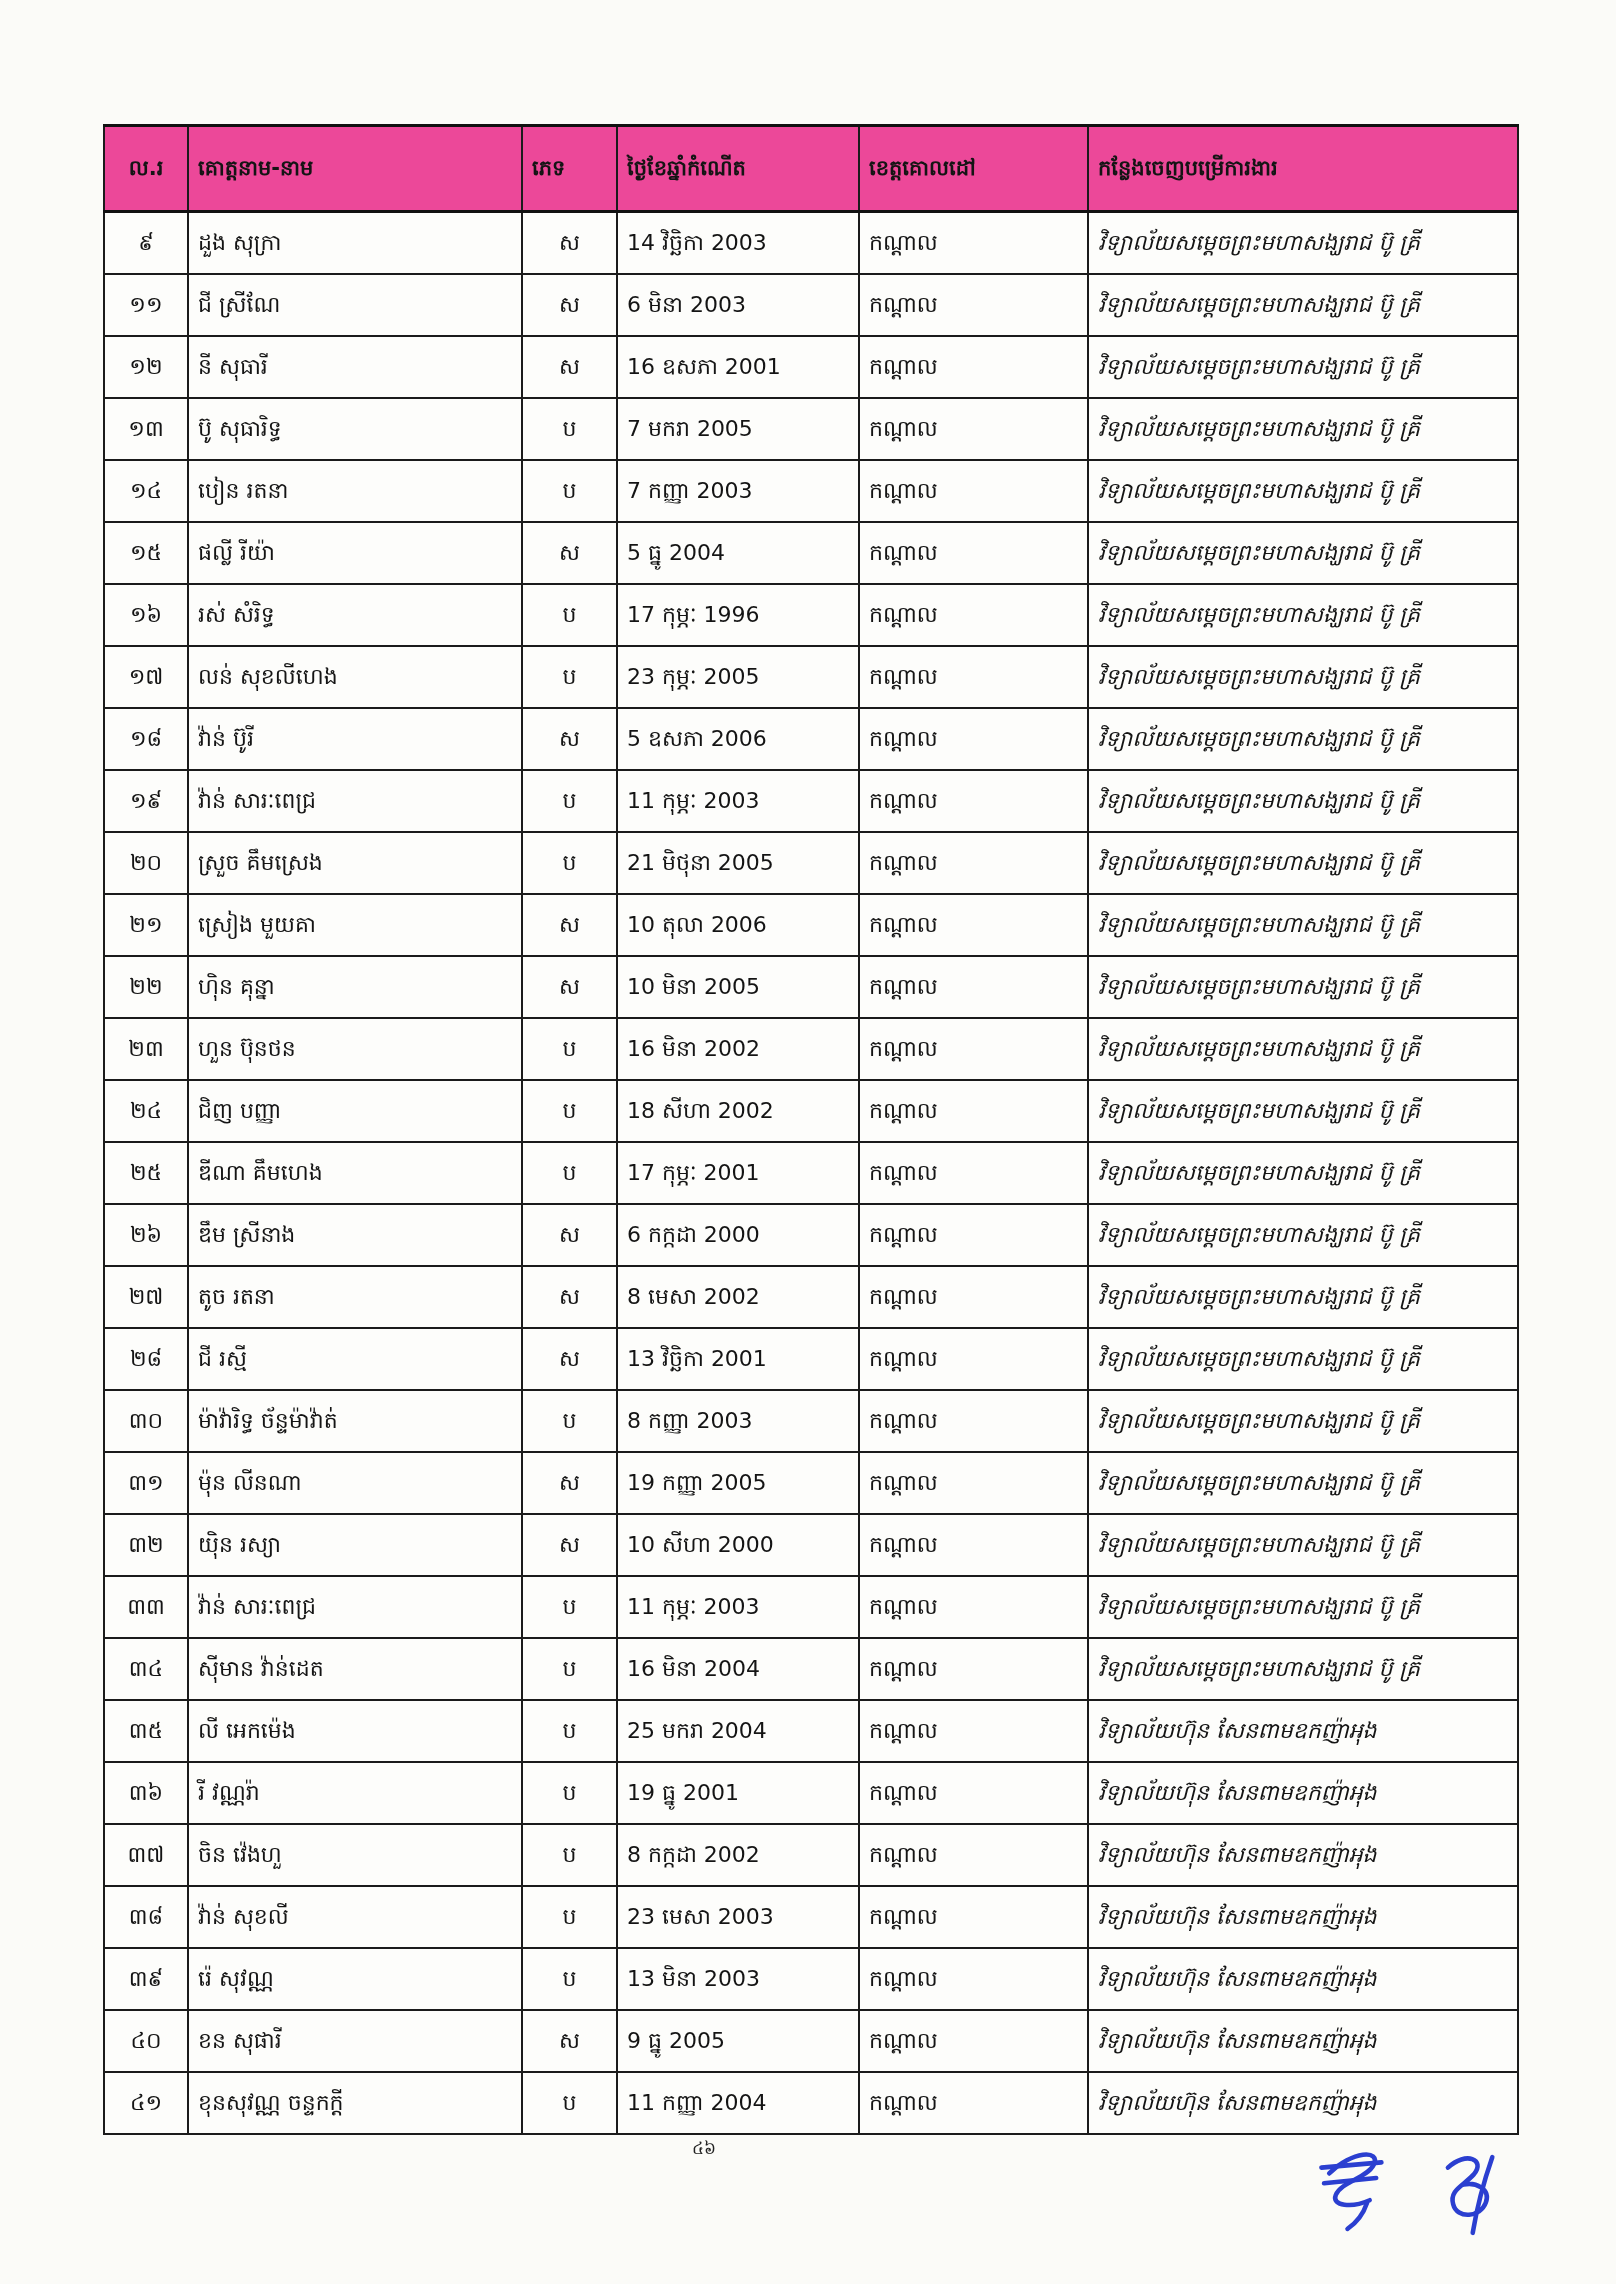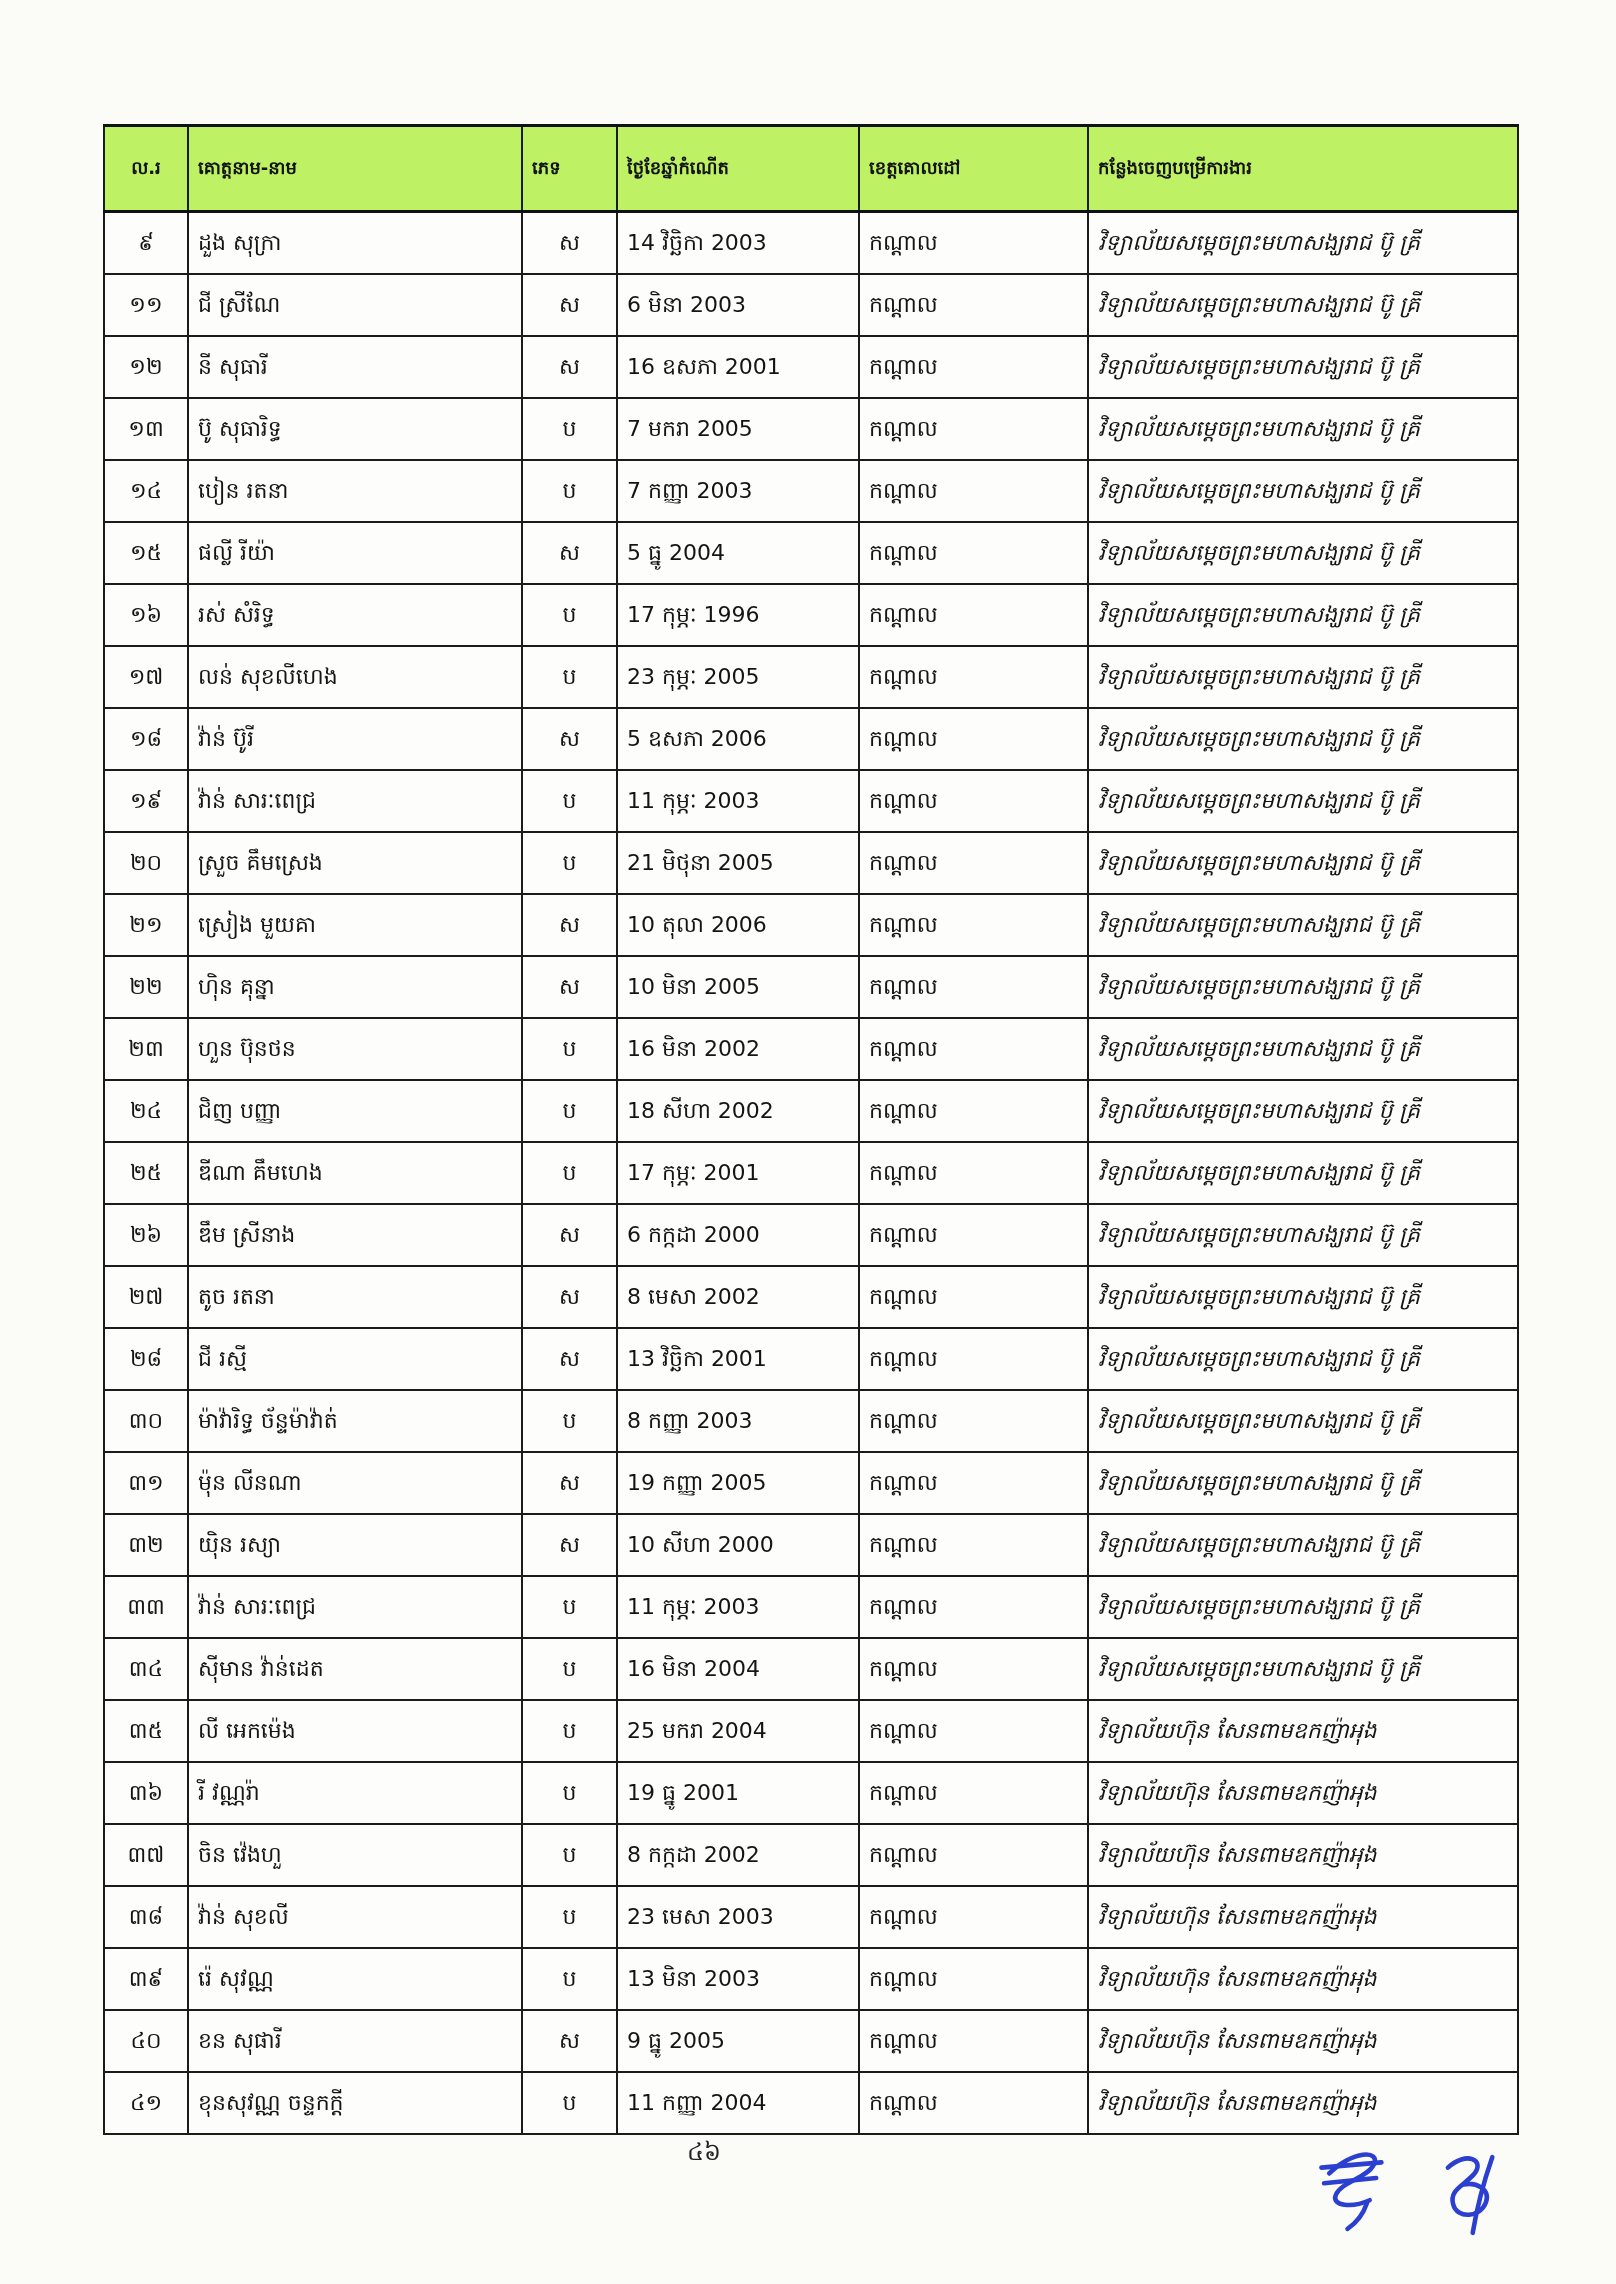--- a/index.html
+++ b/index.html
@@ -22,35 +22,35 @@
   table.roster col.c-province{width:229px;}
   table.roster col.c-workplace{width:430px;}
   table.roster th, table.roster td{
     border:2px solid #1b1b1b;
     padding:6.5px 9px;
     font-size:22px;line-height:1.25;
     vertical-align:middle;
     overflow:hidden;white-space:nowrap;
   }
   table.roster th{
-    height:70px;font-weight:bold;font-size:18px;text-align:left;
+    height:70px;font-weight:bold;font-size:21px;text-align:left;
     border-top:3.3px solid #111;border-bottom:3.3px solid #111;
-    background:#bef264;
+    background:#ec4899;
   }
   table.roster th.col-no{text-align:center;}
   table.roster td{height:47px;}
   td.col-no{text-align:center;}
   td.col-sex{text-align:center;}
   td.col-name{padding-left:17px;}
   td.col-dob{padding-left:13px;}
   td.col-province{padding-left:13px;}
   td.col-workplace{padding-left:10.4px;font-size:20px;font-style:italic;}
   .page-footer{
     position:absolute;left:665px;top:2137px;width:78px;
-    text-align:center;font-size:24px;color:#222;
+    text-align:center;font-size:17px;color:#222;
   }
   .signature-block{
     position:absolute;left:1290px;top:2105px;width:235px;height:150px;
   }
 </style>
 </head>
 <body>
 
 <div class="sheet">
 

